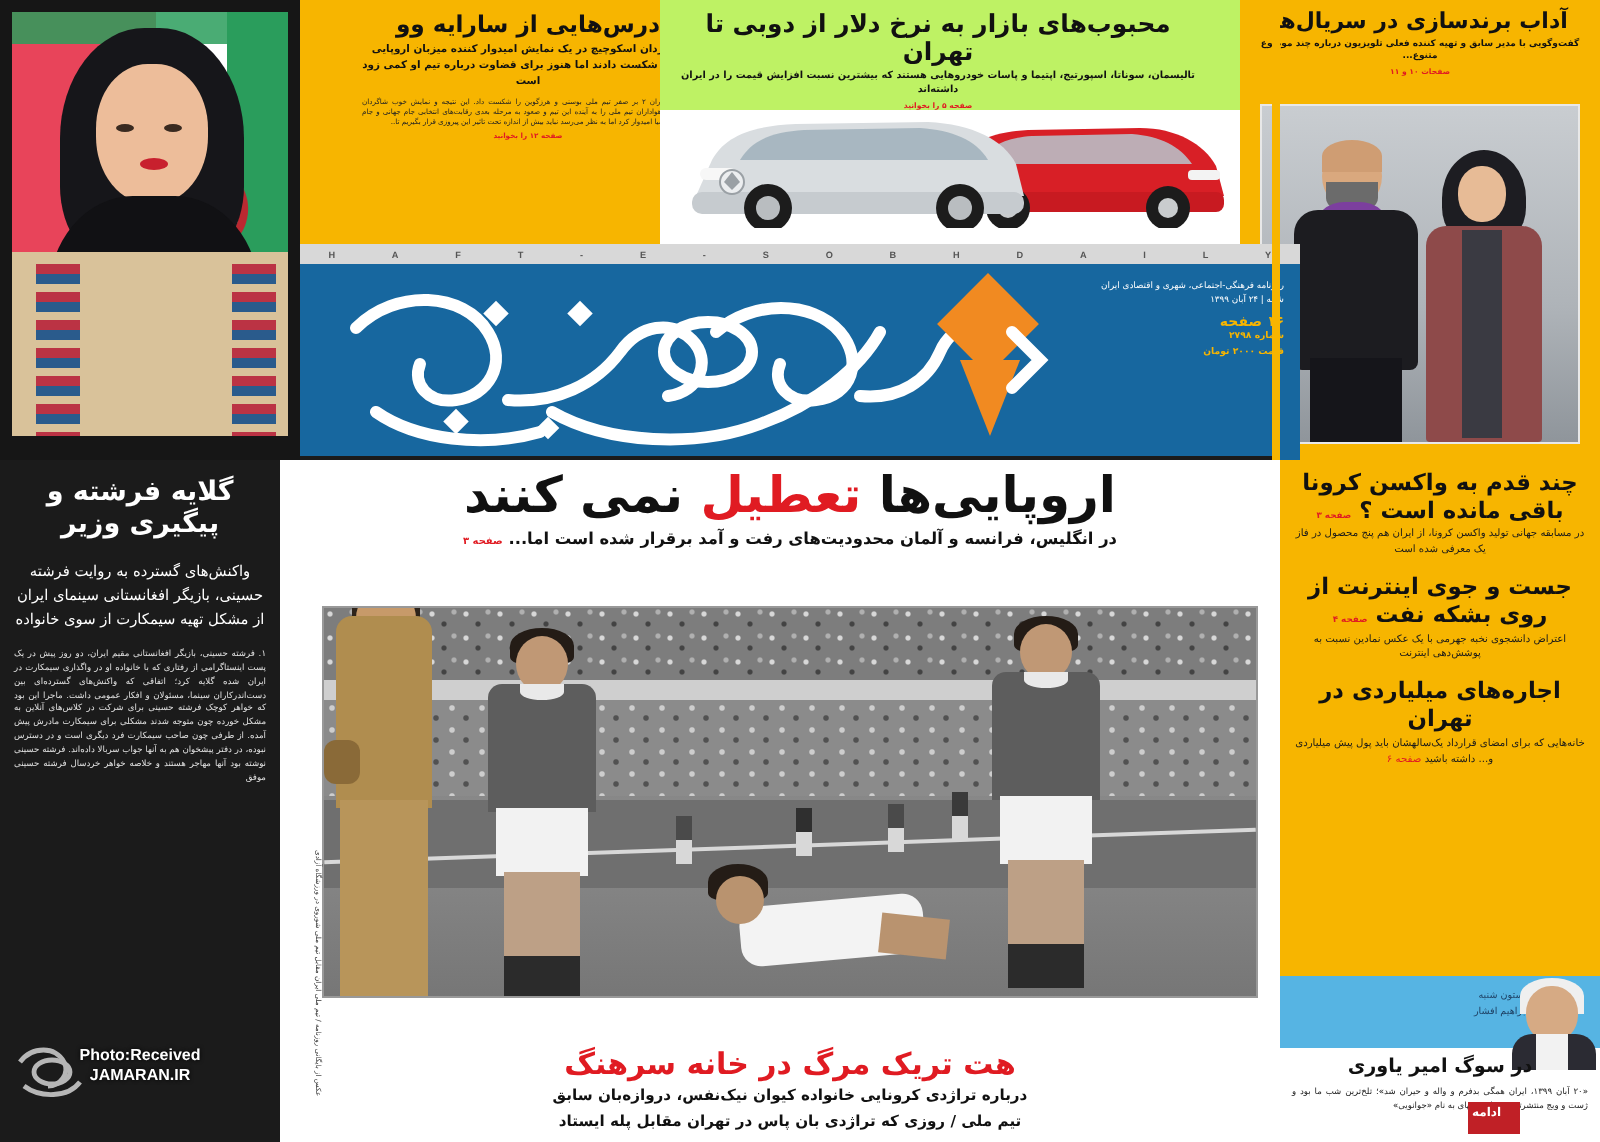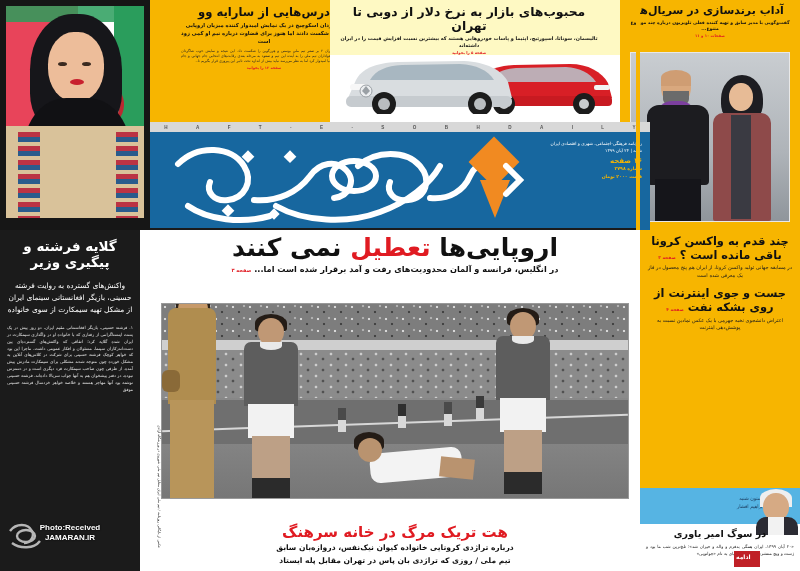--- a/index.html
+++ b/index.html
@@ -35,21 +35,21 @@
   .person-hair { position:absolute; left:24px; top:8px; width:92px; height:120px; background:#16161a; border-radius:46% 46% 34% 34%; }
   .person-face { position:absolute; left:42px; top:26px; width:56px; height:70px; background:#edbd9a; border-radius:46% 46% 48% 48%; }
   .p-eye { position:absolute; width:9px; height:4px; background:#3a2a20; border-radius:50%; top:30px;}
   .p-lip { position:absolute; left:22px; top:47px; width:14px; height:6px; background:#c8202e; border-radius:50%; }
   .person-scarf { position:absolute; left:18px; top:92px; width:106px; height:126px; background:#111114; border-radius:40% 40% 6% 6%; }
   .person-coat { position:absolute; left:-2px; top:120px; width:146px; height:100px; background:#d9c29a; }
   .coat-trim { position:absolute; width:22px; height:96px; background:repeating-linear-gradient(180deg,#bb3344 0 5px,#2a5b8c 5px 10px,#d9c29a 10px 14px); top:126px; }
 
   #top-col-2 { left:150px; top:0; width:180px; height:122px; background:#f7b500; padding:6px 7px 0 7px;margin-left:24px; }
   #top-col-3 { left:330px; top:0; width:290px; height:122px; background:#ffffff; }
-  #top-col-3 .head-area { background:#fef9c3; padding:5px 20px 0 8px; }
+  #top-col-3 .head-area { background:#bef264; padding:5px 20px 0 8px; }
   .cars { position:absolute; left:0; bottom:8px; width:290px; height:68px; }
   .car { position:absolute; bottom:0; }
   .car-red { right:4px; width:150px; height:62px; }
   .car-silver { left:10px; width:178px; height:64px; }
 
   #top-col-4 { left:620px; top:0; width:180px; height:230px; background:#f7b500; }
   #top-col-4 .head-area { padding:5px 7px 2px 7px; }
   .duo-photo { position:absolute; left:10px; top:52px; width:160px; height:170px; background:#cfd3d6; overflow:hidden; border:1px solid #e8e8e8; }
   .duo-bg { position:absolute; inset:0; background:linear-gradient(180deg,#c9cdd1,#aeb3b8 60%,#8f959b); }
   .man { position:absolute; left:14px; bottom:0; width:66px; height:150px; }
@@ -450,20 +450,27 @@
 
 
     <div class="item">
       <h4>
         <span>جست و جوی اینترنت از روی بشکه نفت</span>
         <span class="pg">صفحه ۴</span>
       </h4>
       <p>اعتراض دانشجوی نخبه جهرمی با یک عکس نمادین نسبت به پوشش‌دهی اینترنت</p>
     </div>
 
+    <div class="item">
+      <h4>اجاره‌های میلیاردی در تهران</h4>
+      <p>
+        <span>خانه‌هایی که برای امضای قرارداد یک‌سالهشان باید پول پیش میلیاردی و... داشته باشید</span>
+        <span class="pg">صفحه ۶</span>
+      </p>
+    </div>
   </div>
 
   <div class="abs rtl" id="columnist">
     <div class="col-band"></div>
     <div class="col-meta">
       <div>ستون شنبه</div>
       <div>ابراهیم افشار</div>
     </div>
     <div class="col-face">
       <div class="cf-hair"></div>

